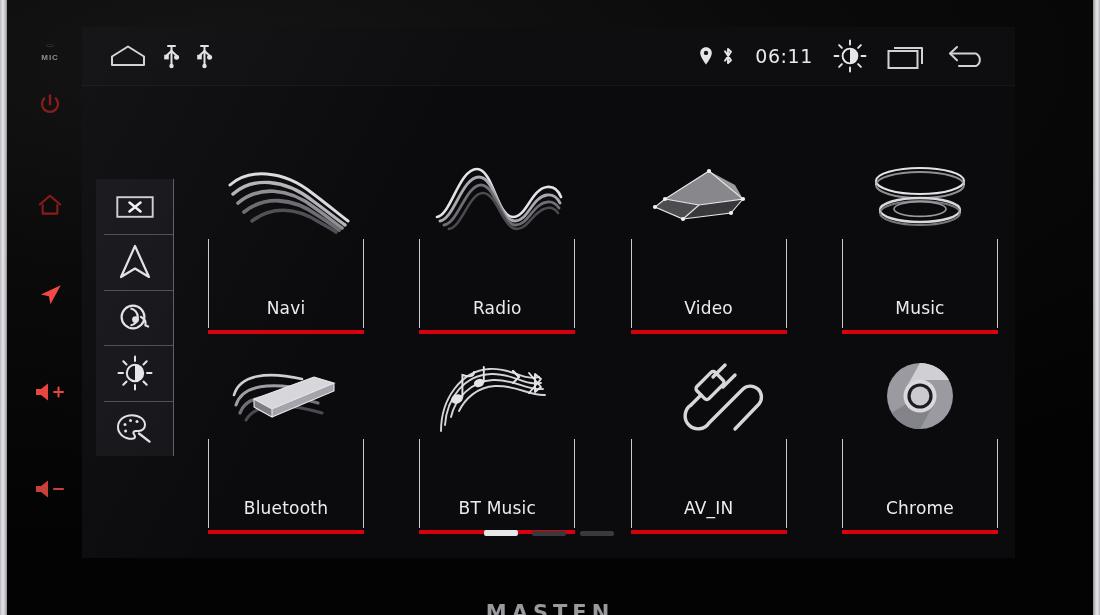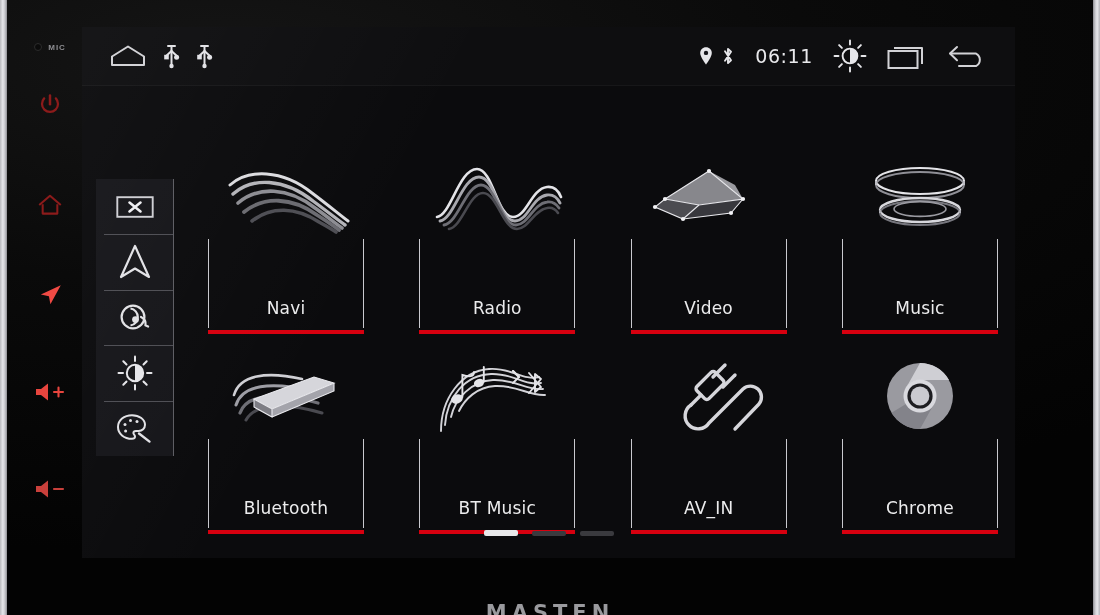--- a/index.html
+++ b/index.html
@@ -31,21 +31,21 @@
 
   
   #hardkeys{
     position:absolute; left:14px; top:0; width:72px; height:615px;
     z-index:5;
   }
   .hk{
     position:absolute; left:0; width:72px;
     display:flex; align-items:center; justify-content:center;
   }
-  .mic-row{ top:38px; height:18px; gap:6px; }
+  .mic-row{ top:44px; height:18px; gap:6px;flex-direction:column; }
   .mic-hole{
     width:8px; height:8px; border-radius:50%;
     border:1px solid #2b2b2b; background:#0b0b0b;
   }
   .mic-label{
     font-size:8px; letter-spacing:.9px; color:#8e8e92; font-weight:700;
   }
   .hk-power{ top:88px;  height:34px; }
   .hk-home{  top:188px; height:34px; }
   .hk-nav{   top:278px; height:34px; }

